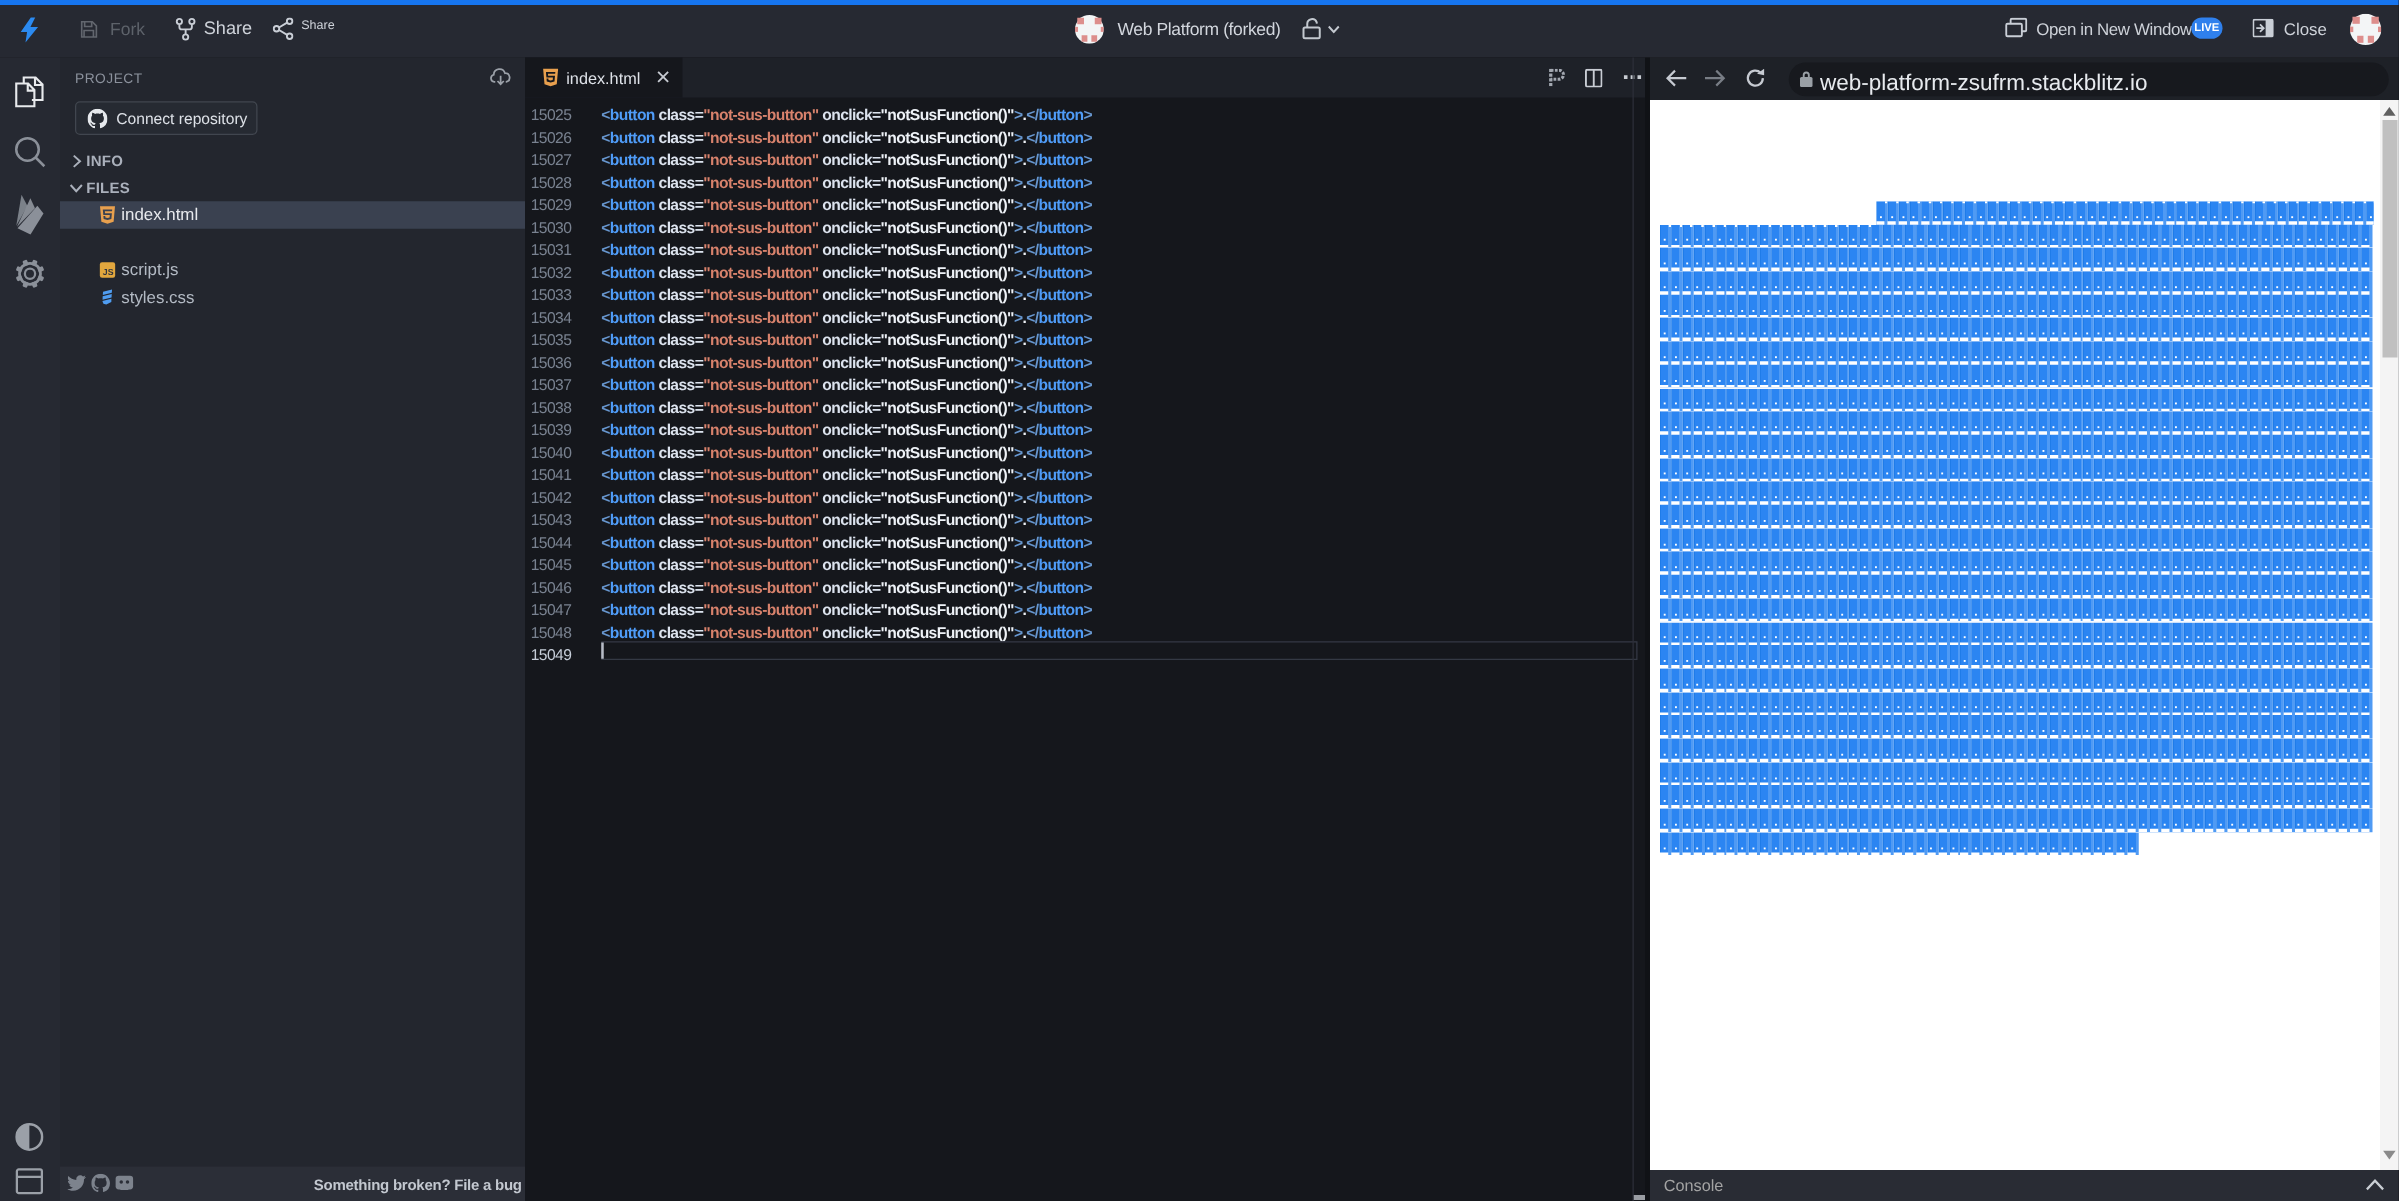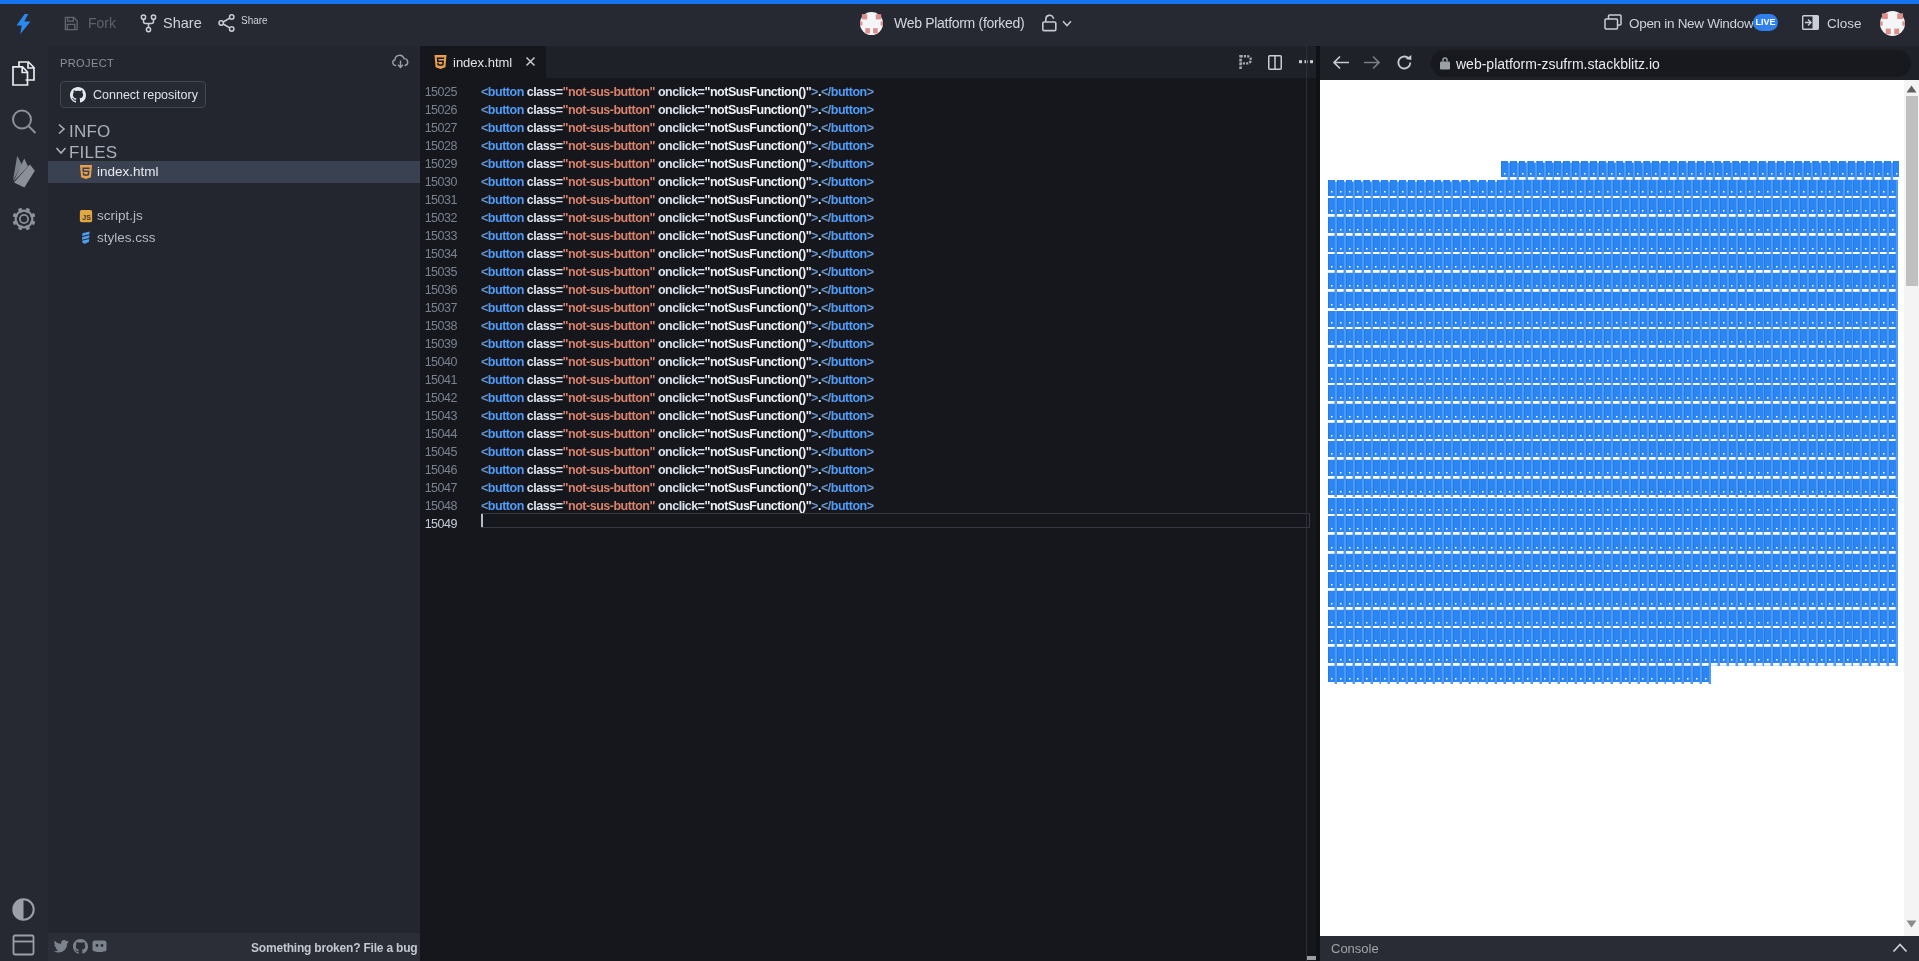--- a/index.html
+++ b/index.html
@@ -10,21 +10,21 @@
   
   #bluestrip { left:0; top:0; width:1919px; height:4px; background:#1675f0; }
   #topbar { left:0; top:4px; width:1919px; height:42px; background:#262932; }
   .tbtxt { font-size:14px; color:#ccd0d8; }
   
   #actbar { left:0; top:46px; width:48px; height:915px; background:#262932; }
   
   #panel { left:48px; top:46px; width:372px; height:887px; background:#23262e; }
   #panelbot { left:48px; top:933px; width:372px; height:28px; background:#2b2e37; }
   #connect { left:60px; top:81px; width:146px; height:27px; border:1px solid #41464f; border-radius:4px; background:#262a32; color:#dde1e7; font-size:13px; }
-  .sechdr { font-size:17px; font-weight:normal; color:#aab0bb; letter-spacing:0.2px; }
+  .sechdr { font-size:12px; font-weight:bold; color:#aab0bb; letter-spacing:0.2px; }
   .filerow { position:absolute; left:48px; width:372px; height:22px; font-size:13.5px; color:#b3bac4; }
   .filerow .nm { position:absolute; left:49px; top:3px; }
   .filerow.sel { background:#3a4150; }
   .filerow.sel .nm { color:#e8eaee; }
   .ficon { position:absolute; left:31px; top:3px; width:14px; height:16px; }
   
   #editor { left:420px; top:46px; width:896px; height:915px; background:#15171c; }
   #tabbar { left:420px; top:46px; width:896px; height:32px; background:#1e2128; }
   #activetab { left:420px; top:46px; width:126px; height:32px; background:#15171c; }
   #code { left:420px; top:46px; width:890px; height:915px; font-family:Liberation Sans, sans-serif; font-size:12.5px; letter-spacing:-0.48px; line-height:18px; white-space:pre; font-weight:bold; }
@@ -33,21 +33,21 @@
   .p1 { color:#6796ce; }
   .p2 { color:#4f9cf8; }
   .p3 { color:#dce3ee; }
   .p4 { color:#d8826c; }
   .p5 { color:#eef2f7; }
   #curline { left:481px; top:513px; width:829px; height:15px; border:1px solid #343944; }
   #divider { left:1316px; top:46px; width:4px; height:915px; background:#101216; }
   
   #ptool { left:1320px; top:46px; width:599px; height:34px; background:#1e2127; }
   #urlpill { left:1431px; top:50px; width:480px; height:27px; background:#17191e; border-radius:14px; }
-  #purl { left:1456px; top:56px; font-size:14px; color:#e7eaee; }
+  #purl { left:1456px; top:56px; font-size:18px; color:#e7eaee; }
   #pwhite { left:1320px; top:80px; width:599px; height:856px; background:#ffffff; }
   #pscroll { left:1904px; top:80px; width:15px; height:856px; background:#f4f4f4; }
   #pthumb { left:1905.5px; top:96px; width:12px; height:190px; background:#c0c0c0; }
   #console { left:1320px; top:936px; width:599px; height:25px; background:#292c34; }
   
   .brow { position:absolute; height:18.7px; overflow:hidden; white-space:nowrap; font-size:0; }
   .bcell.t { background:
       linear-gradient(#fff,#fff) 6.6px 0px/2.32px 1.6px no-repeat,
       linear-gradient(#fff,#fff) 2.7px 11.9px/1.5px 1.5px no-repeat,
       linear-gradient(#fff,#fff) 0px 16.0px/6.6px 2.8px no-repeat,

